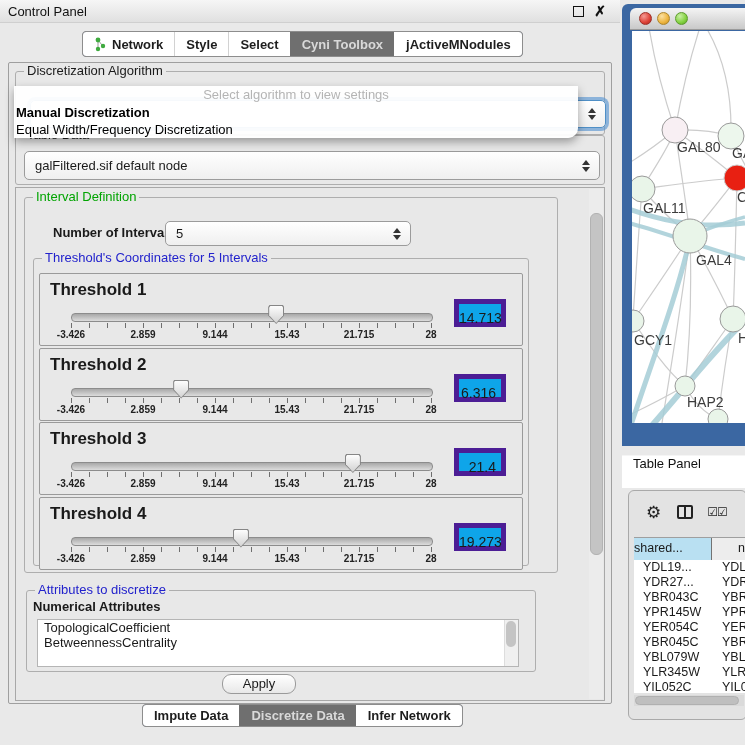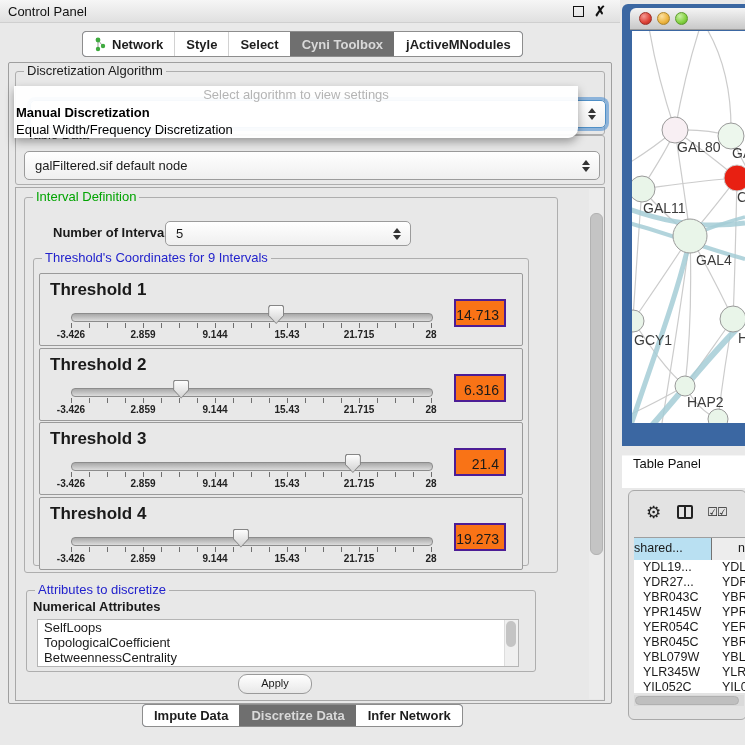--- a/index.html
+++ b/index.html
@@ -77,35 +77,35 @@
                clip-path:polygon(8% 0,92% 0,100% 10%,100% 55%,50% 100%,0 55%,0 10%);
                background:#868686;}
   .thumb-inner{position:absolute;left:1px;top:1px;width:14px;height:17px;
                clip-path:polygon(8% 0,92% 0,100% 10%,100% 55%,50% 100%,0 55%,0 10%);
                background:linear-gradient(#fdfdfd,#d2d2d2);}
   .ticks{position:absolute;left:31px;top:49px;width:360px;height:5px;border-right:1px solid #6e6e6e;
          background:repeating-linear-gradient(90deg,#6e6e6e 0,#6e6e6e 1px,transparent 1px,transparent 5%);}
   .axis{position:absolute;left:31px;top:55px;width:360px;height:12px;}
   .axis span{position:absolute;transform:translateX(-50%);font-size:10px;font-weight:bold;color:#222;
              white-space:nowrap;}
-  .vbox{position:absolute;left:414px;top:25px;width:52px;height:28px;background:#f97316;
-        border:2px solid #4c1d95;font-size:14px;text-align:right;line-height:28px;padding-right:5px;
+  .vbox{position:absolute;left:414px;top:25px;width:52px;height:28px;background:#0ea5e9;
+        border:5px solid #4c1d95;font-size:14px;text-align:right;line-height:28px;padding-right:5px;
         box-sizing:border-box;}
 
   
   #attr-list{position:absolute;left:10px;top:28px;width:480px;height:46px;background:#fff;
              border:1px solid #b5b5b5;overflow:hidden;font-size:13px;}
   #attr-list .item{height:15px;line-height:15px;padding-left:6px;white-space:nowrap;}
   #attr-scroll{position:absolute;right:0;top:0;width:13px;height:46px;background:#f0f0f0;border-left:1px solid #ddd;}
   #attr-scroll .thumb{position:absolute;left:1px;top:1px;width:10px;height:26px;border-radius:5px;
                       background:#c4c4c4;}
 
   #apply-btn{position:absolute;left:206px;top:486px;width:72px;height:18px;
              background:linear-gradient(#ffffff,#e8e8e8);border:1px solid #9a9a9a;border-radius:9px;
-             font-size:11px;text-align:center;line-height:17px;margin-left:16px;}
+             font-size:13px;text-align:center;line-height:17px;}
 
   
   #net-window{left:622px;top:4px;width:123px;height:442px;background:#3b67a2;
               border-top-left-radius:6px;}
   #net-titlebar{position:absolute;left:8px;top:4px;width:115px;height:22px;
                 background:linear-gradient(#f4f4f4,#c9c9c9);border-top-left-radius:6px;
                 border-bottom:1px solid #9a9a9a;display:flex;align-items:center;gap:5px;
                 padding-left:9px;box-sizing:border-box;}
   .tl{width:13px;height:13px;border-radius:50%;}
   .tl.red{background:radial-gradient(circle at 35% 30%,#f59a93,#dd4136 60%,#a02a22);border:1px solid #9e3028;box-sizing:border-box;}
@@ -212,21 +212,21 @@
         <span class="abs" style="left:28px;top:27px;font-size:13px;font-weight:bold;">Number of Intervals</span>
         <div class="combo" style="left:140px;top:23px;width:244px;height:23px;">
           <span class="val">5</span>
           <span class="stepper">
             <span class="tri-up"></span>
               <span class="tri-down"></span>
             </span>
         </div>
 
         <div class="groupbox" id="thresh-group" style="left:8px;top:60px;width:494px;height:306px;">
-          <span class="grouplabel lbl-blue">Threshold's Coordinates for 9 Intervals</span>
+          <span class="grouplabel lbl-blue">Threshold's Coordinates for 5 Intervals</span>
 
         <div class="tpanel" style="top: 14px;">
               <div class="ttitle">Threshold 1</div>
               <div class="track"></div>
               <div class="thumb-outer" style="left: 228.2px;">
                 <div class="thumb-inner"></div>
               </div>
               <div class="ticks"></div>
               <div class="axis">
                 <span style="left: 0%;">-3.426</span>
@@ -289,21 +289,20 @@
               </div>
               <div class="vbox">19.273</div>
             </div>
           </div>
       </div>
 
       <div class="groupbox" style="left:10px;top:402px;width:508px;height:80px;">
         <span class="grouplabel lbl-blue">Attributes to discretize</span>
         <span class="abs" style="left:6px;top:8px;font-size:13px;font-weight:bold;">Numerical Attributes</span>
         <div id="attr-list">
-          <div class="item">SelfLoops</div>
             <div class="item">TopologicalCoefficient</div>
             <div class="item">BetweennessCentrality</div>
             <div id="attr-scroll">
             <div class="thumb"></div>
           </div>
         </div>
       </div>
 
       <div id="apply-btn">Apply</div>
 

